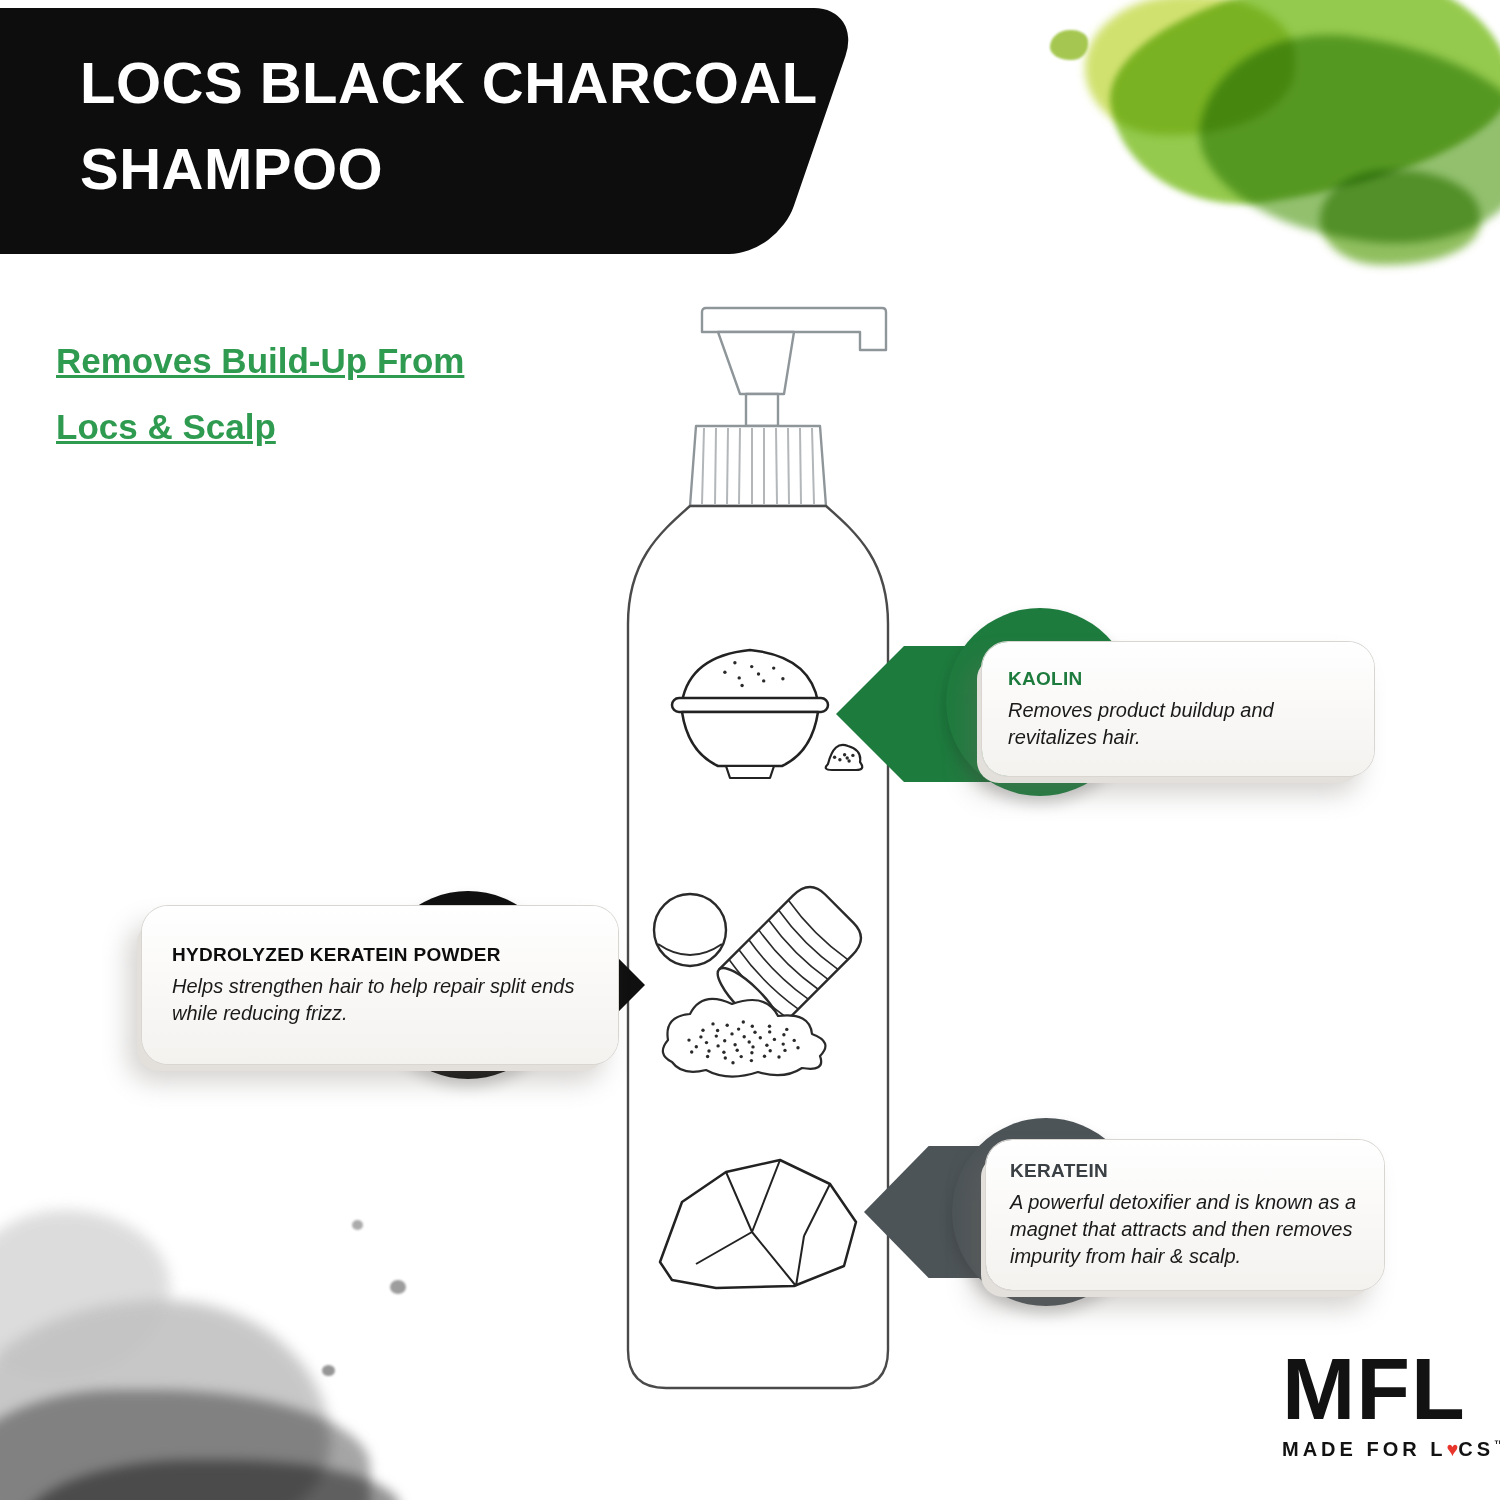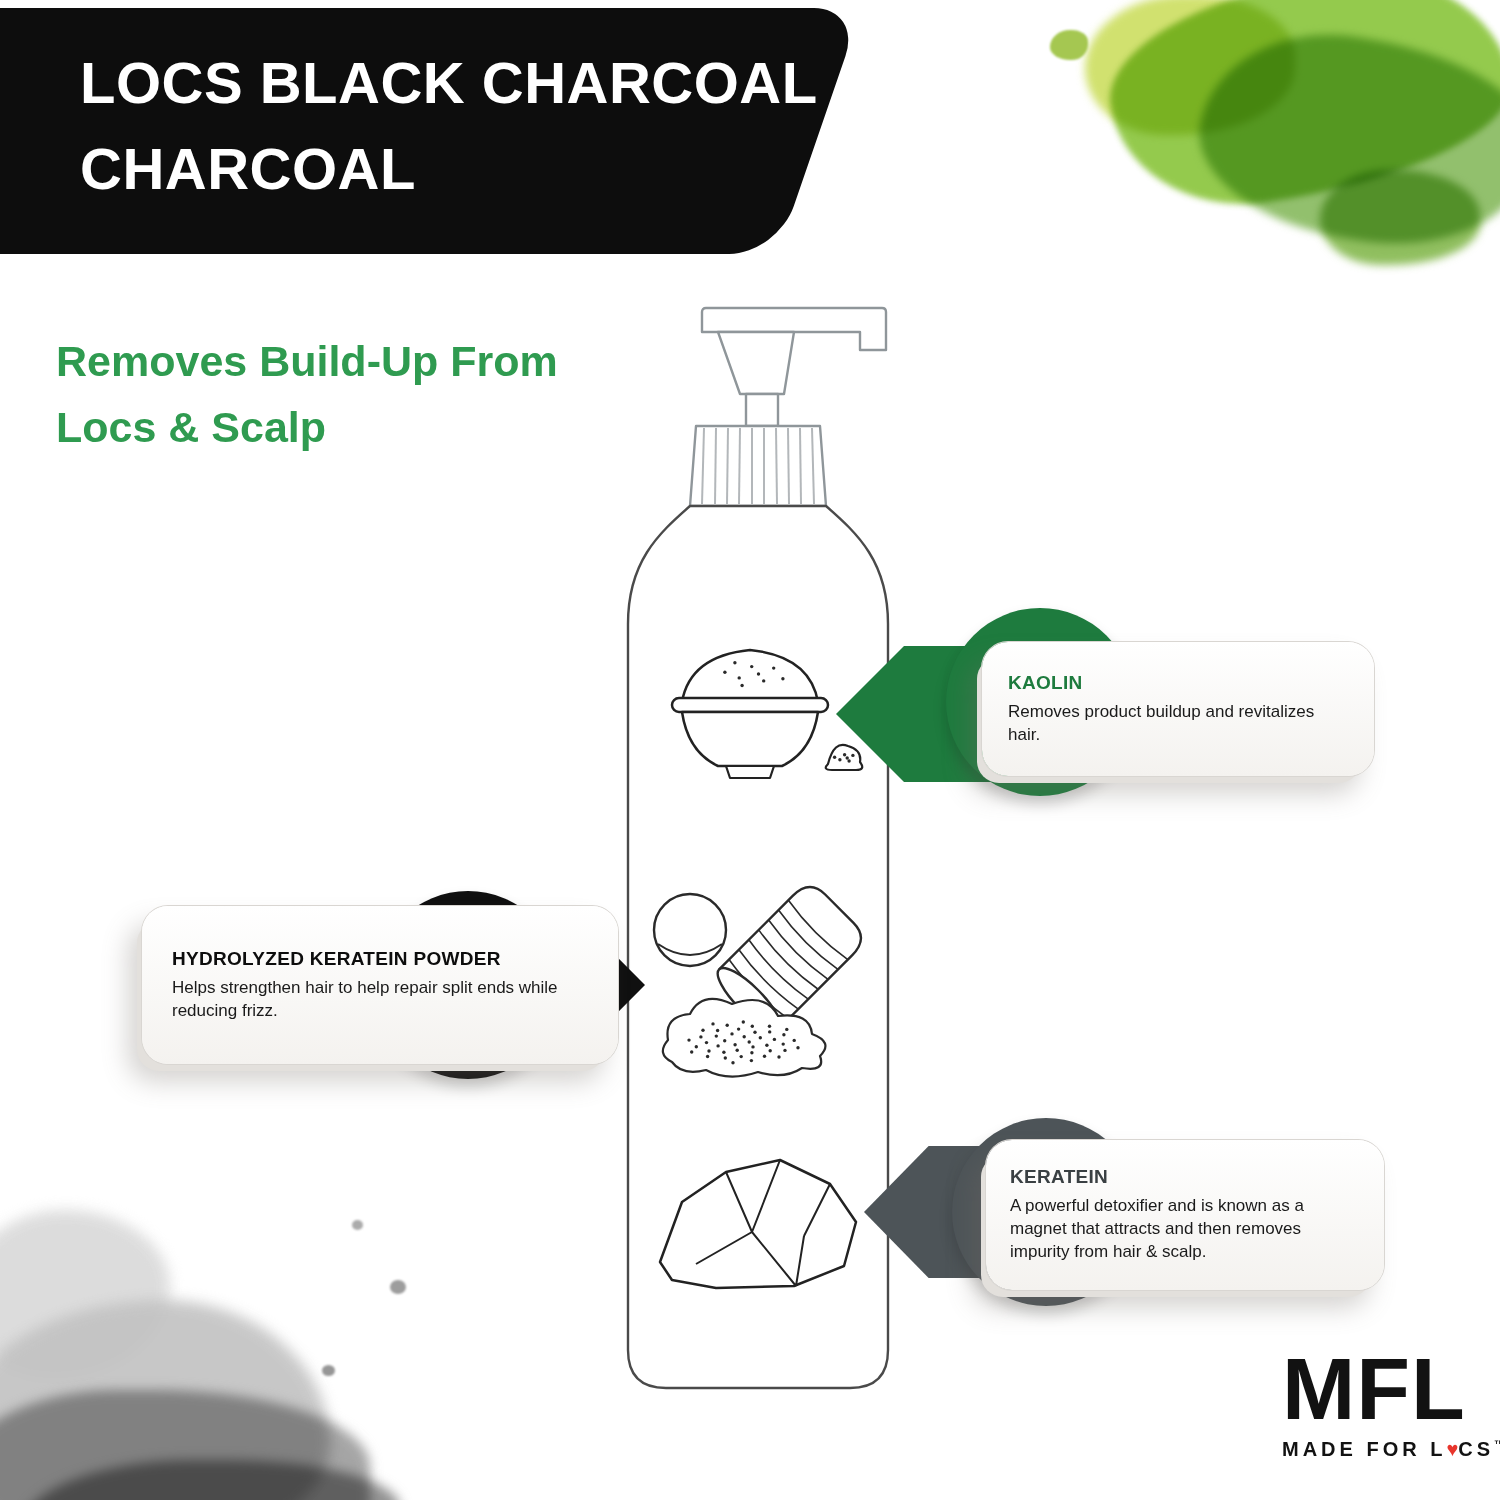--- a/index.html
+++ b/index.html
@@ -34,36 +34,36 @@
   .gg-d3{left:362px;top:215px;width:13px;height:11px;background:#969696;border-radius:50%;filter:blur(1px);}
 
   
   .banner{position:absolute;left:0;top:8px;width:880px;height:246px;z-index:4;}
   .banner-bg{position:absolute;left:0;top:0;width:862px;height:246px;background:#0d0d0d;
              border-radius:0 48px 48px 0;transform:skewX(-19deg);transform-origin:0 0;}
   .banner-text{position:absolute;left:80px;top:32px;color:#ffffff;font-size:58px;font-weight:700;
                letter-spacing:.5px;line-height:86px;}
 
   
-  .tagline{position:absolute;left:56px;top:328px;color:#2f9b50;font-size:43px;font-weight:700;
-           line-height:66px;z-index:4;}
+  .tagline{position:absolute;left:56px;top:328px;color:#2f9b50;font-size:35px;font-weight:700;
+           line-height:66px;z-index:4;text-decoration:underline;}
 
   
   .bottle{position:absolute;left:598px;top:300px;width:320px;height:1105px;z-index:2;}
 
   
   .circle{position:absolute;width:188px;height:188px;border-radius:50%;z-index:5;
           box-shadow:0 8px 14px rgba(0,0,0,.18);}
   .arrow{position:absolute;z-index:5;}
   .card{position:absolute;z-index:6;background:linear-gradient(180deg,#ffffff 0%,#f4f2ef 100%);
         border-radius:26px;display:flex;flex-direction:column;justify-content:center;gap:7px;
         box-sizing:border-box;
         box-shadow:0 0 0 1px #d9d6d2, -9px 11px 0 -4px #e3e0dc, -14px 18px 26px rgba(115,110,104,.3);}
   .card .title{font-size:19px;font-weight:700;letter-spacing:.3px;}
-  .card .desc{font-size:17px;color:#1a1a1a;line-height:1.35;}
+  .card .desc{font-size:20px;color:#1a1a1a;line-height:1.35;font-style:italic;}
 
   .kaolin-circle{left:946px;top:608px;background:#1e7b3e;}
   .kaolin-arrow{left:836px;top:646px;width:200px;height:136px;background:#1e7b3e;
                 clip-path:polygon(0% 50%,34% 0%,100% 0%,100% 100%,34% 100%);}
   .kaolin-card{left:982px;top:642px;width:392px;height:134px;padding:22px 26px;}
   .kaolin-card .title{color:#1e7b3e;}
 
   .keratein-circle{left:374px;top:891px;background:#101010;}
   .keratein-arrow{left:455px;top:920px;width:190px;height:130px;background:#101010;
                 clip-path:polygon(0% 0%,66% 0%,100% 50%,66% 100%,0% 100%);}
@@ -102,21 +102,21 @@
     <i class="blob gg4"></i>
     <i class="blob gg-d1"></i>
     <i class="blob gg-d2"></i>
     <i class="blob gg-d3"></i>
   </div>
 
   <div class="banner">
     <div class="banner-bg"></div>
     <div class="banner-text">
       <div>LOCS BLACK CHARCOAL</div>
-      <div>CHARCOAL</div>
+      <div>SHAMPOO</div>
     </div>
   </div>
 
   <div class="tagline">
     <div>Removes Build-Up From</div>
     <div>Locs &amp; Scalp</div>
   </div>
 
   <svg class="bottle" viewBox="0 0 320 1105">
 

